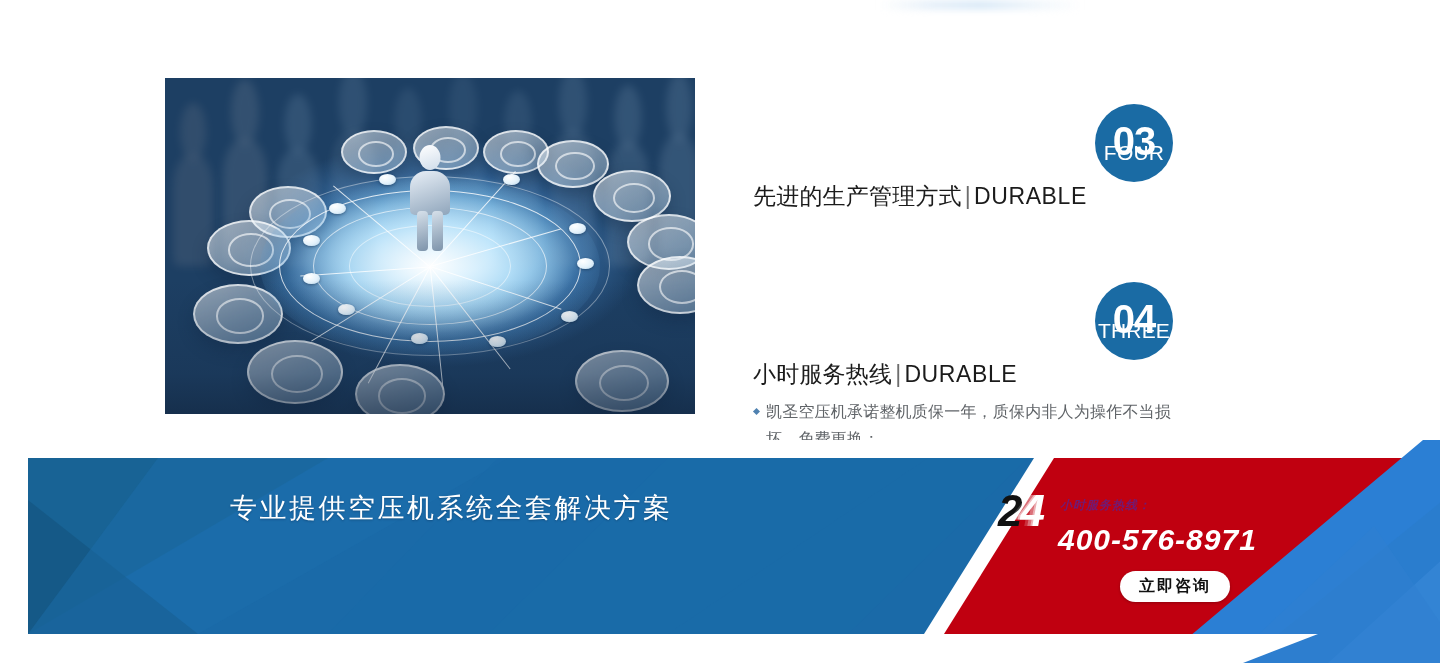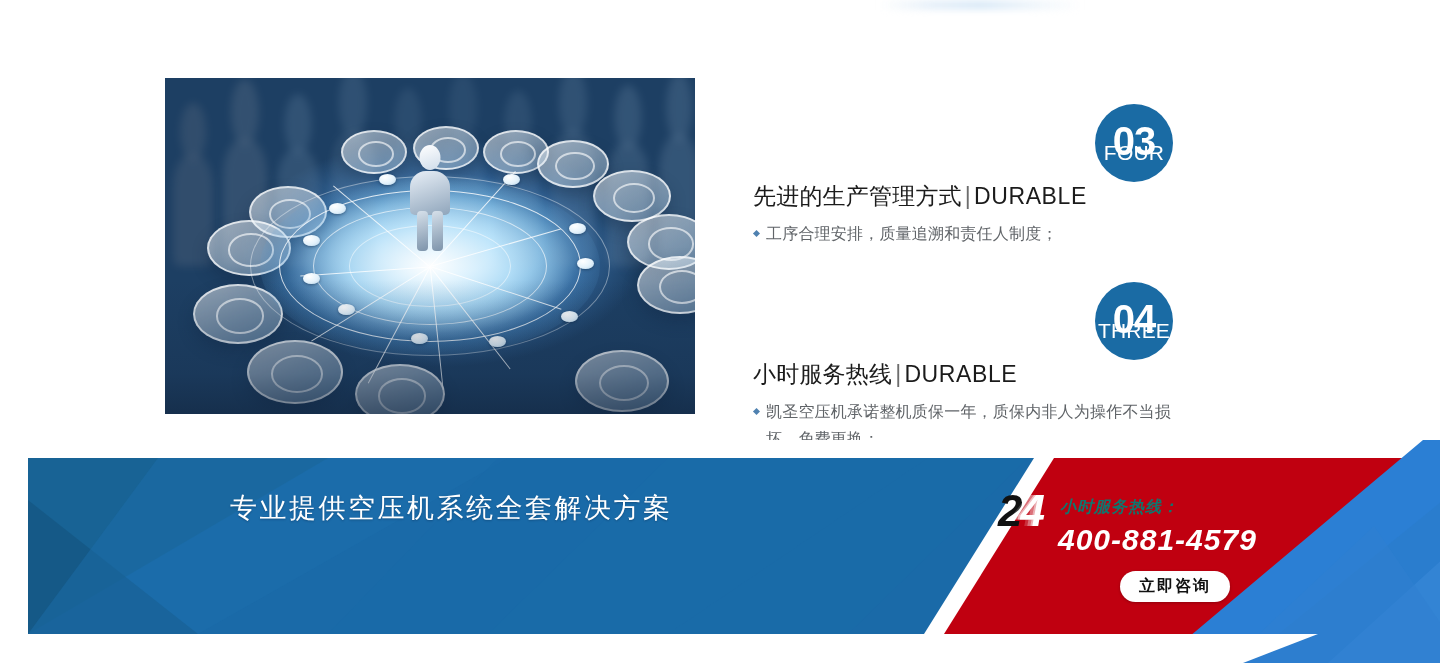--- a/index.html
+++ b/index.html
@@ -167,22 +167,22 @@
     font-style:italic;font-weight:bold;font-size:44px;line-height:1;
     letter-spacing:-2px;
   }
   .hot-24 .d2{color:#111111;}
   .hot-24 .d4{
     color:#ffffff;position:relative;
     text-shadow:-2px 0 0 rgba(255,255,255,.55),-5px 0 0 rgba(255,255,255,.32),-8px 0 0 rgba(255,255,255,.18);
   }
   .hot-label{
     position:absolute;left:62px;top:2px;
-    color:#0f766e;font-style:italic;font-weight:bold;
-    font-size:16px;letter-spacing:1px;
+    color:#701a75;font-style:italic;font-weight:bold;
+    font-size:12px;letter-spacing:1px;
   }
   .hot-number{
     position:absolute;left:60px;top:28px;
     color:#ffffff;font-style:italic;font-weight:bold;
     font-size:30px;letter-spacing:1px;white-space:nowrap;
   }
   .cta{
     position:absolute;left:122px;top:76px;
     background:#ffffff;color:#111111;
     border-radius:16px;padding:5px 19px;
@@ -294,21 +294,20 @@
     <div class="feat feat-3">
       <div class="badge">
         <span class="num">03</span>
         <span class="word">FOUR</span>
       </div>
       <div class="feat-text">
         <div class="feat-title">
           <span>先进的生产管理方式</span><span class="sep">|</span><span class="en">DURABLE</span>
         </div>
         <ul class="feat-list">
-          <li>工序合理安排，质量追溯和责任人制度；</li>
         </ul>
       </div>
     </div>
 
     <div class="feat feat-4">
       <div class="badge">
         <span class="num">04</span>
         <span class="word">THREE</span>
       </div>
       <div class="feat-text">
@@ -349,20 +348,20 @@
 
     <div class="banner-overlay">
       <div class="slogan">
         <div class="l1">专业提供空压机系统全套解决方案</div>
       </div>
 
       <div class="hotline">
         <div class="hot-row">
           <div class="hot-24"><span class="d2">2</span><span class="d4">4</span></div>
           <div class="hot-label">小时服务热线：</div>
-          <div class="hot-number">400-881-4579</div>
+          <div class="hot-number">400-576-8971</div>
         </div>
         <div class="cta">立即咨询</div>
       </div>
     </div>
   </div>
 
 </div>
 
 </body></html>

